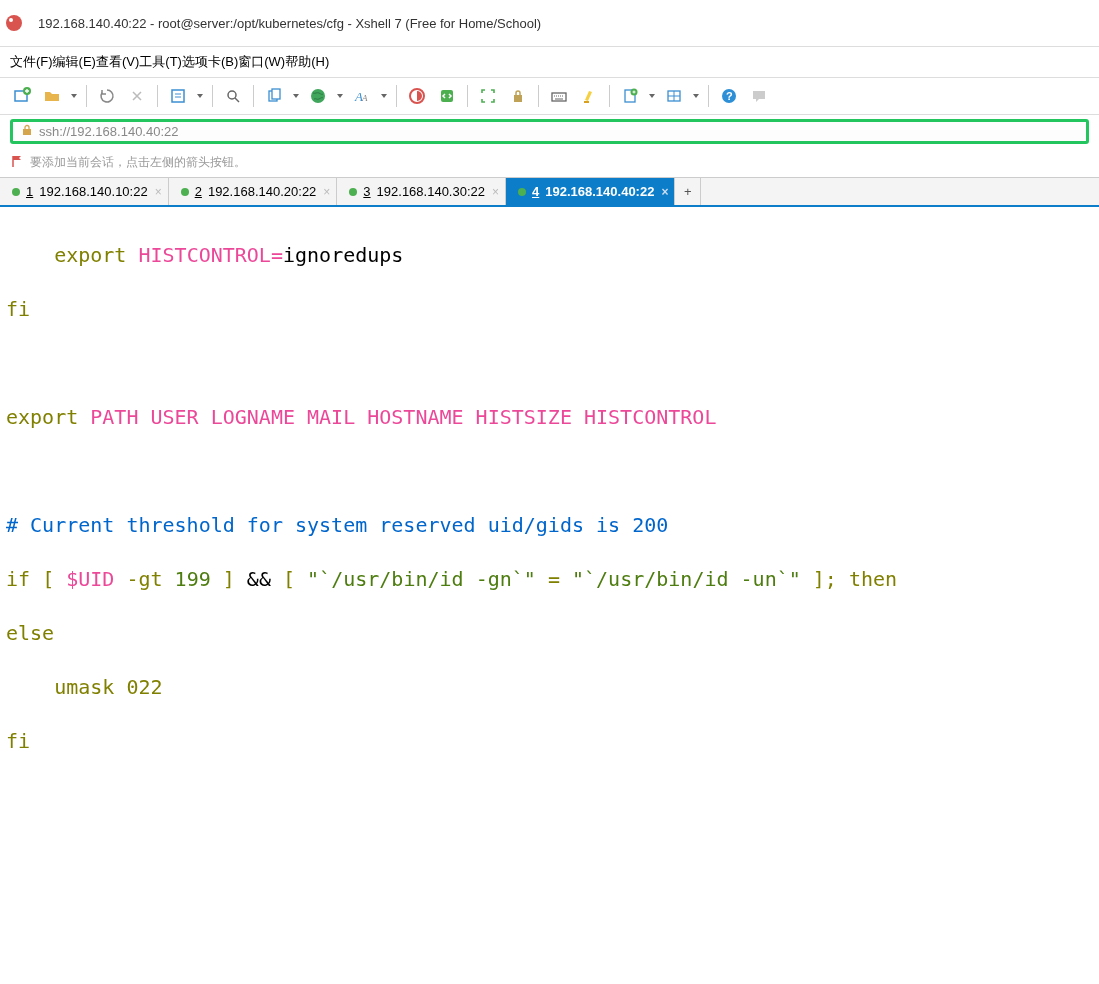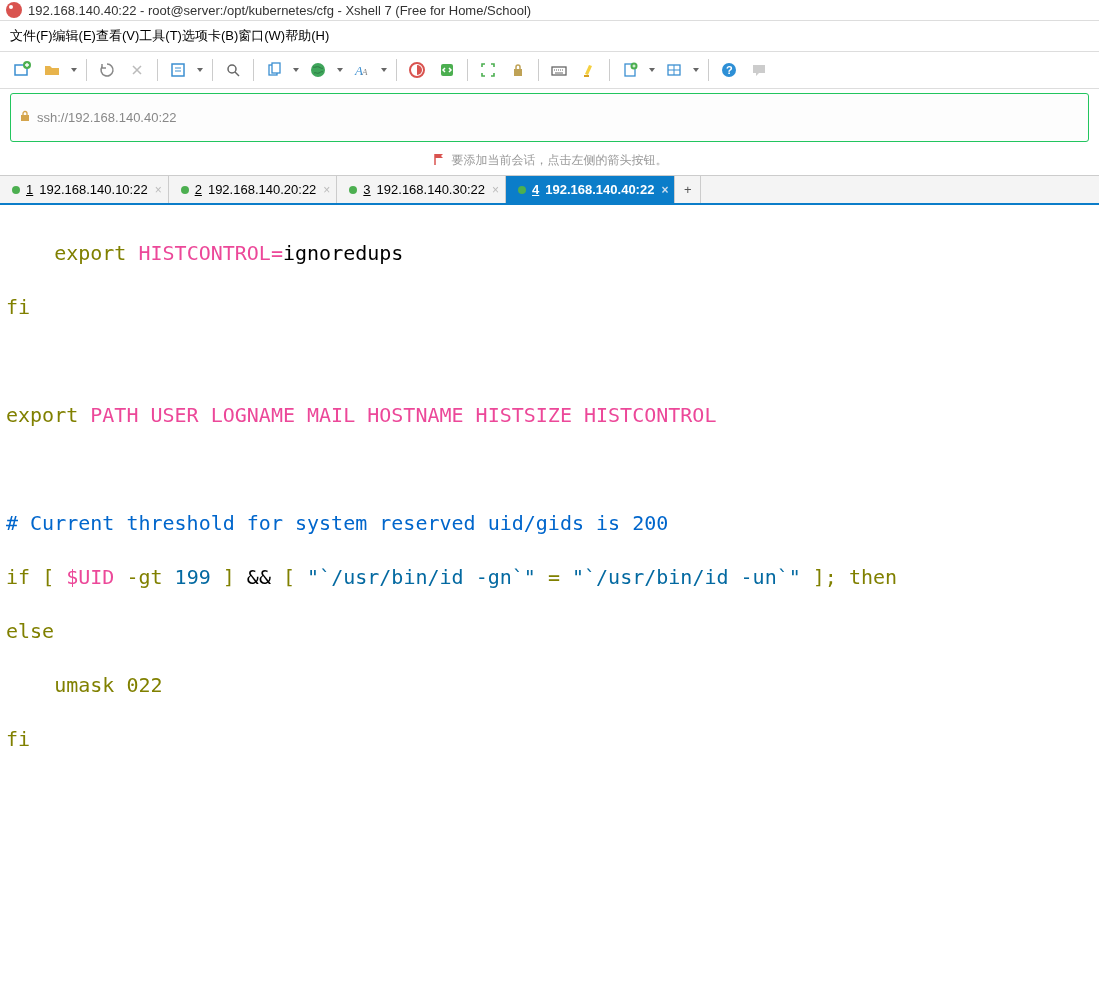--- a/index.html
+++ b/index.html
@@ -1,60 +1,60 @@
 <!DOCTYPE html>
 <html><head>
 <meta charset="utf-8">
 <style>
   * { margin: 0; padding: 0; box-sizing: border-box; }
   body { font-family: "Segoe UI", Tahoma, sans-serif; font-size: 13px; background: #fff; width: 1099px; }
   
   
-  .titlebar { display: flex; align-items: center; gap: 6px; padding: 2px 6px; background: #fff; border-bottom: 1px solid #ddd; }
+  .titlebar { display: flex; align-items: center; gap: 16px; padding: 15px 6px; background: #fff; border-bottom: 1px solid #ddd; }
   .titlebar .logo { width: 16px; height: 16px; border-radius: 50%; background: #d9534f; position: relative; }
   .titlebar .logo::after { content: ""; position: absolute; left: 3px; top: 3px; width: 4px; height: 4px; background: #fff; border-radius: 50%; }
   .titlebar-text { color: #333; font-size: 13px; }
 
   
   .menubar { display: flex; padding: 6px 10px; background: #fff; border-bottom: 1px solid #ddd; }
   .menubar span { cursor: pointer; }
 
   
   .toolbar { display: flex; align-items: center; gap: 6px; padding: 6px 10px; background: #fff; border-bottom: 1px solid #ddd; min-height: 36px; }
   .tb-sep { width: 1px; height: 22px; background: #ccc; margin: 0 2px; }
   .tb-btn { width: 24px; height: 24px; display: flex; align-items: center; justify-content: center; cursor: pointer; }
   .tb-btn svg { display: block; }
   .tb-dd { width: 8px; height: 24px; display: flex; align-items: center; justify-content: center; }
   .tb-dd::after { content: ""; border-left: 3px solid transparent; border-right: 3px solid transparent; border-top: 4px solid #666; }
 
   
   .addrbar { display: flex; align-items: center; gap: 6px; padding: 4px 10px; background: #fff; }
-  .addrbar-input { flex: 1; border: 1px solid #22c55e; border-radius: 3px; padding: 16px 8px; display: flex; align-items: center; gap: 6px; background: #fdfdfd; color: #888; }
+  .addrbar-input { flex: 1; border: 3px solid #22c55e; border-radius: 3px; padding: 2px 8px; display: flex; align-items: center; gap: 6px; background: #fdfdfd; color: #888; }
   .lock-ic { color: #d4a54d; }
 
   
-  .infobar { display: flex; align-items: center; gap: 6px; padding: 6px 10px; background: #fff; color: #999; font-size: 12px; justify-content: center; }
+  .infobar { display: flex; align-items: center; gap: 6px; padding: 6px 10px; background: #fff; color: #999; font-size: 12px; }
   .flag-ic { color: #d9534f; }
 
   
   .tabs { display: flex; background: #f4f4f4; border-top: 1px solid #ccc; border-bottom: 2px solid #0b7dc9; }
   .tab { padding: 6px 20px 6px 12px; border-right: 1px solid #ccc; display: flex; align-items: center; gap: 6px; cursor: pointer; position: relative; min-width: 160px; }
   .tab .dot { width: 8px; height: 8px; border-radius: 50%; background: #4caf50; }
   .tab .num { text-decoration: underline; }
   .tab .close { position: absolute; right: 6px; top: 50%; transform: translateY(-50%); color: #bbb; font-size: 12px; }
   .tab.active { background: #0b7dc9; color: #fff; font-weight: bold; }
   .tab.active .close { color: #cde; }
   .tab.add { min-width: 26px; padding: 6px 8px; justify-content: center; color: #555; }
 
   
   .terminal { font-family: "DejaVu Sans Mono", Consolas, monospace; font-size: 20px; line-height: 27px; padding: 8px 6px 6px; background: #fff; color: #000; white-space: pre; position: relative; }
   .c-olive { color: #808000; }
   .c-teal  { color: #ec4899; }
   .c-blue  { color: #0066cc; }
-  .c-red   { color: #0369a1; }
+  .c-red   { color: #4d7c0f; }
 </style>
 </head>
 <body>
 
 <div class="titlebar">
   <span class="logo"></span>
   <span class="titlebar-text">192.168.140.40:22 - root@server:/opt/kubernetes/cfg - Xshell 7 (Free for Home/School)</span>
 </div>
 
 <div class="menubar">

